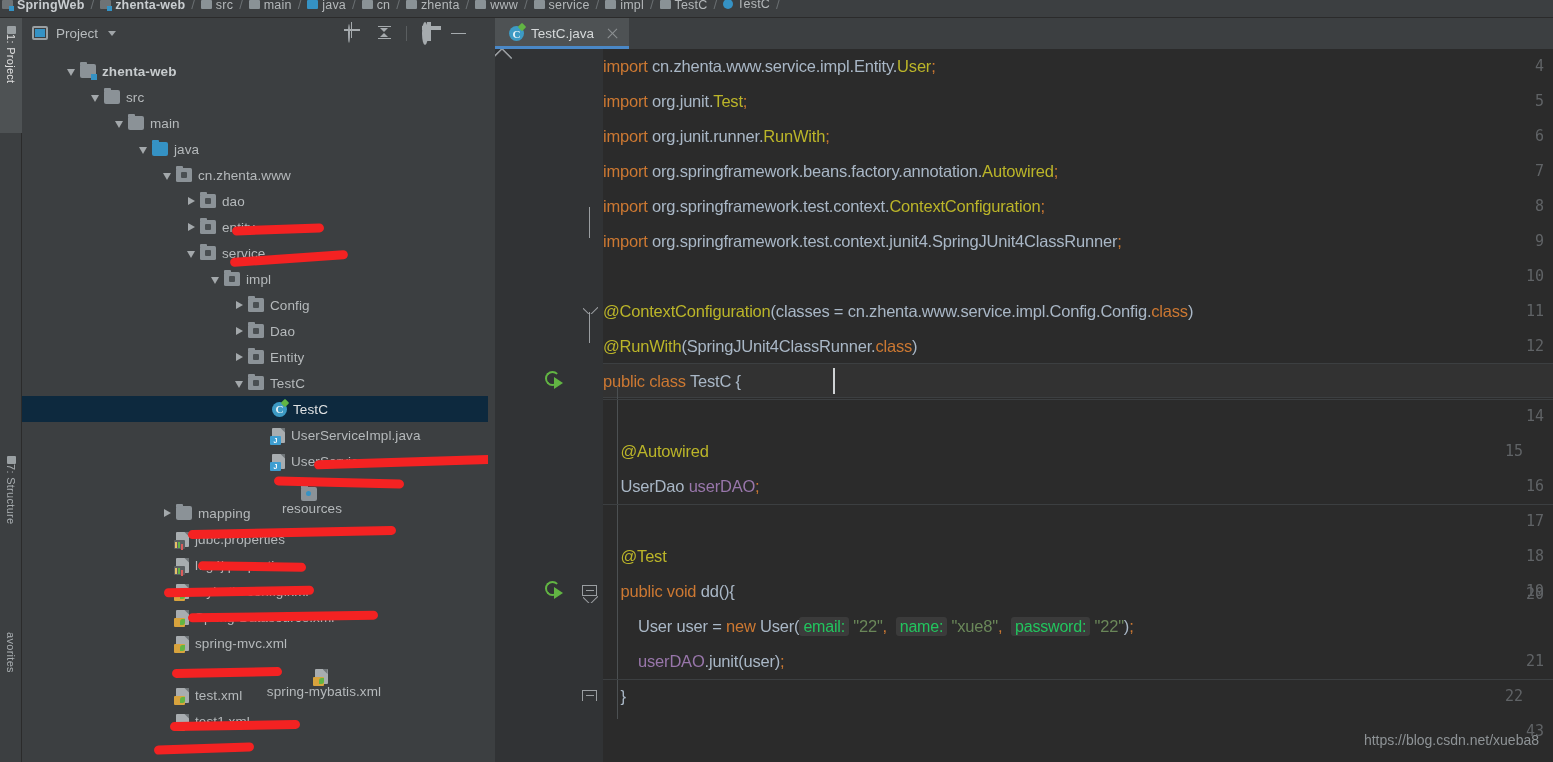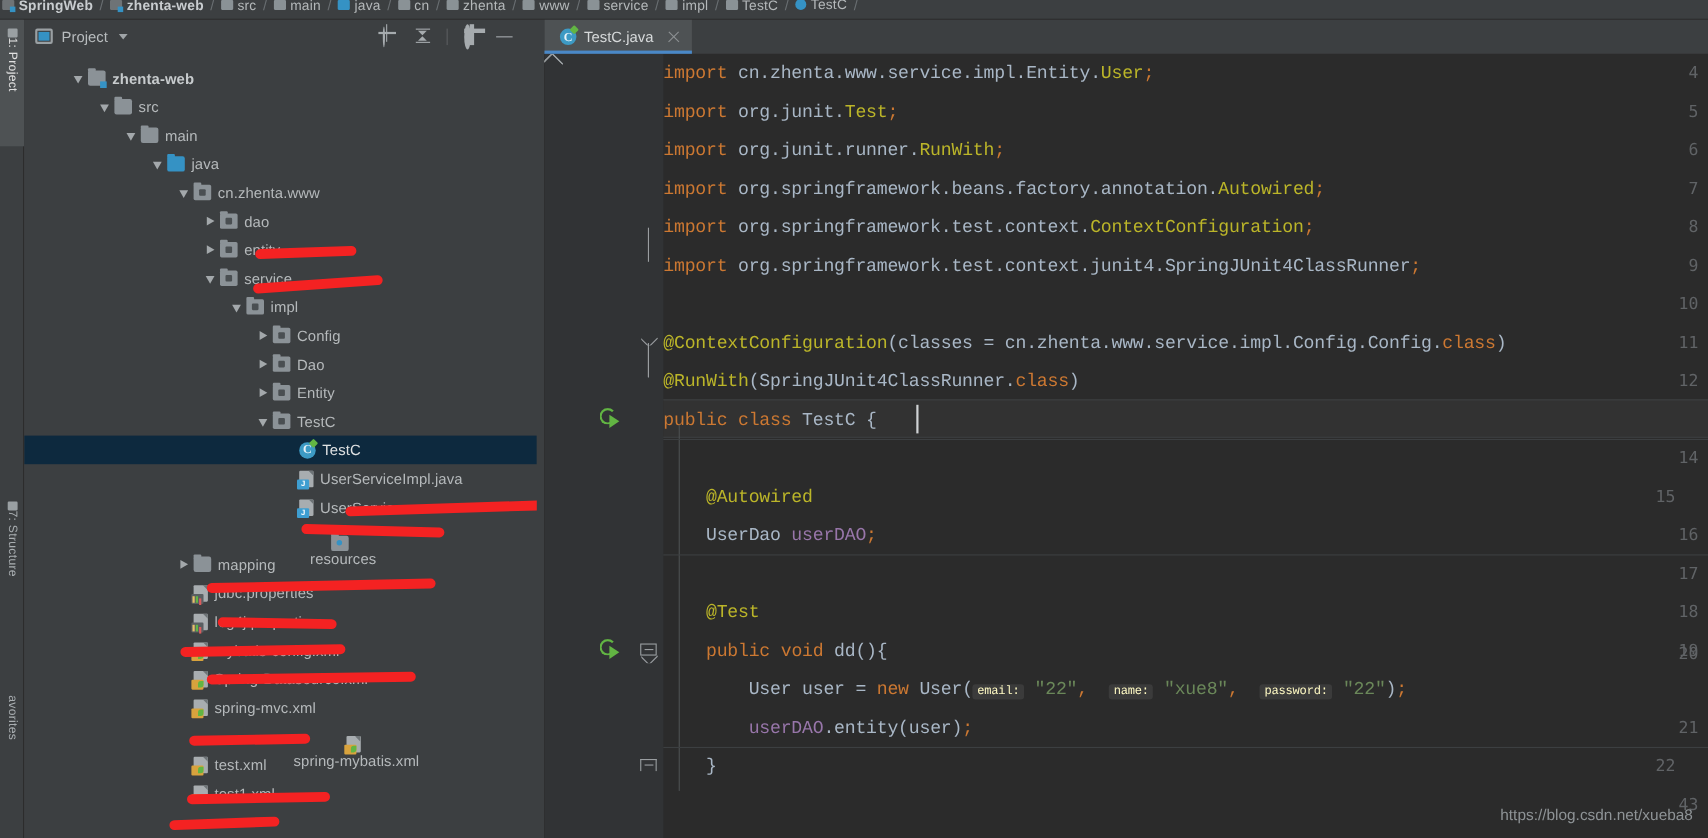--- a/index.html
+++ b/index.html
@@ -286,37 +286,37 @@
     position:absolute; left:85px; top:0; width:23px; height:713px;
     background:#313335;
   }
   .gline{
     position:absolute; right:9px; width:60px; text-align:right;
     font-family:"DejaVu Sans Mono", monospace; font-size:15px; color:#606366;
     line-height:35px; height:35px;
   }
   .codeline{
     position:absolute; left:108px; height:35px; line-height:35px;
-    font-family:Liberation Mono, monospace; font-size:16.5px;
+    font-family:Liberation Sans, sans-serif; font-size:16.5px;
     white-space:pre; color:#a9b7c6; letter-spacing:-.2px;
   }
   .caret-line{
     position:absolute; left:108px; width:950px; height:35px;
     background:#323232; border-top:1px solid #3c3f41; border-bottom:1px solid #3c3f41;
   }
   .k{ color:#cc7832; }      
   .an{ color:#bbb529; }     
   .ty{ color:#a9b7c6; }     
   .fld{ color:#9876aa; }    
   .str{ color:#6a8759; }    
   .pn{ color:#a9b7c6; }
   .sem{ color:#cc7832; }
   .hint{
-    background:#3b3b3b; color:#fef9c3; border-radius:3px;
-    padding:1px 4px; font-size:11px;
+    background:#3b3b3b; color:#22c55e; border-radius:3px;
+    padding:1px 4px; font-size:16px;
   }
   
   .run-ic{
     position:absolute; width:21px; height:21px;
   }
   .run-ic .ring{
     position:absolute; left:0; top:0; width:15px;height:15px;
     border:2px solid #62b543; border-radius:50%;
     border-right-color:transparent;
   }
@@ -677,21 +677,21 @@
           <div class="codeline" style="top: 280px;"><span class="an">@RunWith</span><span class="pn">(</span><span class="ty">SpringJUnit4ClassRunner.</span><span class="k">class</span><span class="pn">)</span></div>
           <div class="caret-line" style="top: 314px;"></div>
           <div class="codeline" style="top: 315px;"><span class="k">public</span><span class="ty"> </span><span class="k">class</span><span class="ty"> TestC </span><span class="pn">{</span></div>
           <div class="codeline" style="top: 350px;"></div>
           <div class="codeline" style="top: 385px;"><span class="ty">    </span><span class="an">@Autowired</span></div>
           <div class="codeline" style="top: 420px;"><span class="ty">    UserDao </span><span class="fld">userDAO</span><span class="sem">;</span></div>
           <div class="codeline" style="top: 455px;"></div>
           <div class="codeline" style="top: 490px;"><span class="ty">    </span><span class="an">@Test</span></div>
           <div class="codeline" style="top: 525px;"><span class="ty">    </span><span class="k">public</span><span class="ty"> </span><span class="k">void</span><span class="ty"> dd</span><span class="pn">(){</span></div>
           <div class="codeline" style="top: 560px;"><span class="ty">        User user = </span><span class="k">new</span><span class="ty"> User</span><span class="pn">(</span><span class="hint">email:</span><span class="ty"> </span><span class="str">"22"</span><span class="sem">, </span><span class="ty"> </span><span class="hint">name:</span><span class="ty"> </span><span class="str">"xue8"</span><span class="sem">, </span><span class="ty"> </span><span class="hint">password:</span><span class="ty"> </span><span class="str">"22"</span><span class="pn">)</span><span class="sem">;</span></div>
-          <div class="codeline" style="top: 595px;"><span class="ty">        </span><span class="fld">userDAO</span><span class="ty">.entity</span><span class="pn">(</span><span class="ty">user</span><span class="pn">)</span><span class="sem">;</span></div>
+          <div class="codeline" style="top: 595px;"><span class="ty">        </span><span class="fld">userDAO</span><span class="ty">.junit</span><span class="pn">(</span><span class="ty">user</span><span class="pn">)</span><span class="sem">;</span></div>
           <div class="codeline" style="top: 630px;"><span class="ty">    </span><span class="pn">}</span></div>
           <div class="codeline" style="top: 665px;"></div>
         </div>
       <div id="markers">
           <div class="editor-indent" style="top: 337px; height: 332.5px;"></div>
           <div class="run-ic" style="left: 50px; top: 322px;">
             <span class="ring"></span>
             <span class="tri"></span>
           </div>
           <div class="run-ic" style="left: 50px; top: 532px;">

